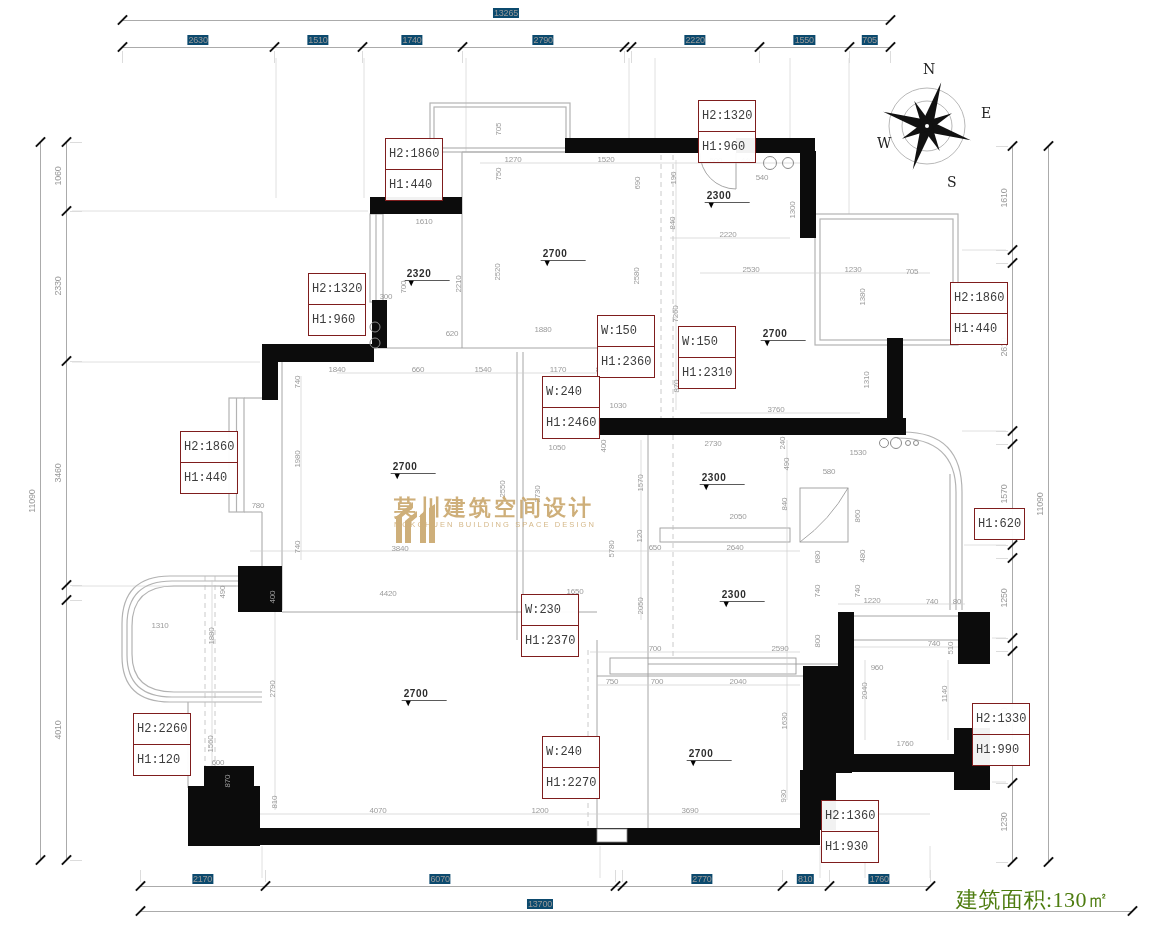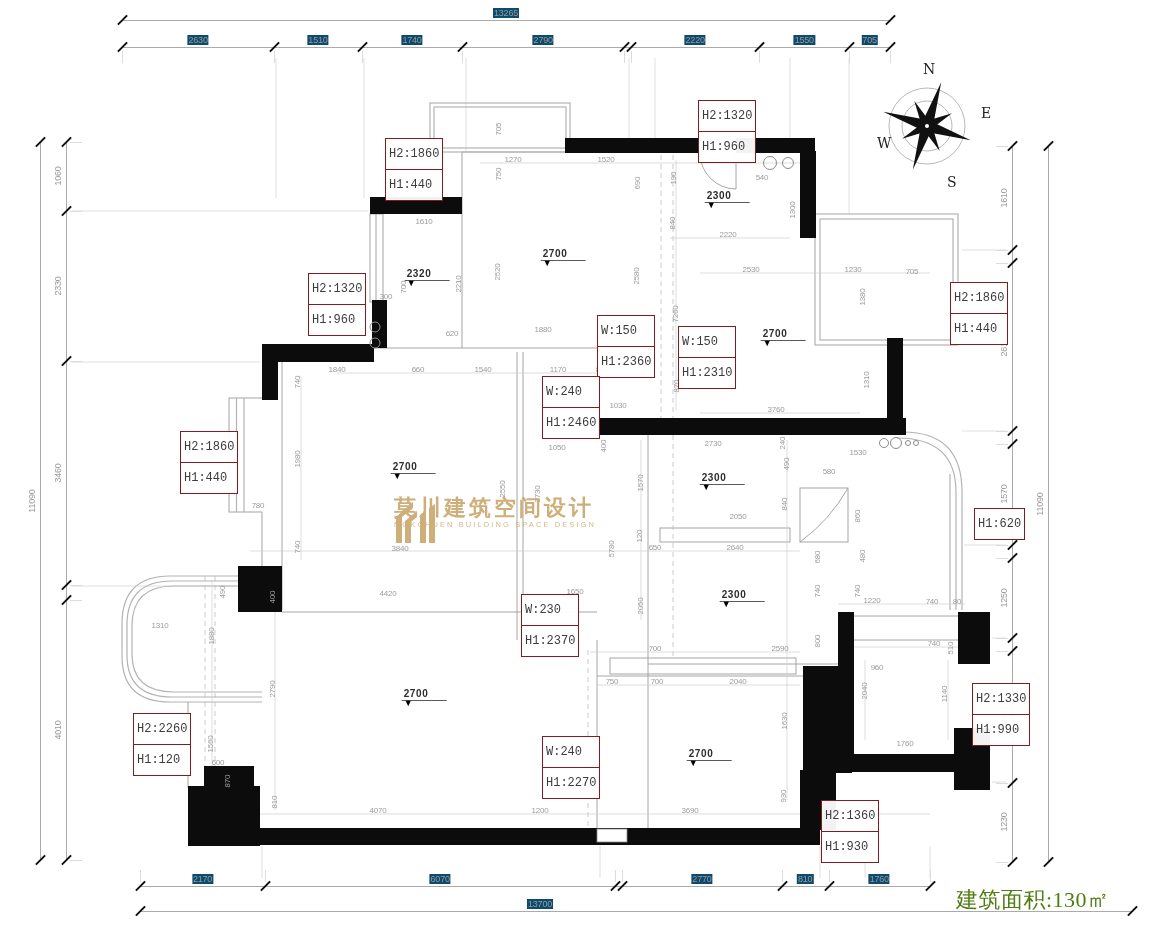--- a/index.html
+++ b/index.html
@@ -465,21 +465,21 @@
         <div class="lline">H1:620</div>
       </div>
       <div class="lbox" style="left: 133px; top: 714px;">
         <div class="lline">H2:2260</div>
         <div class="lline">H1:120</div>
       </div>
       <div class="lbox" style="left: 542px; top: 737px;">
         <div class="lline">W:240</div>
         <div class="lline">H1:2270</div>
       </div>
-      <div class="lbox" style="left: 972px; top: 684px;">
+      <div class="lbox" style="left: 972px; top: 704px;">
         <div class="lline">H2:1330</div>
         <div class="lline">H1:990</div>
       </div>
       <div class="lbox" style="left: 821px; top: 801px;">
         <div class="lline">H2:1360</div>
         <div class="lline">H1:930</div>
       </div>
     </div>
 
   <svg class="compass" width="140" height="140" viewBox="0 0 140 140">

